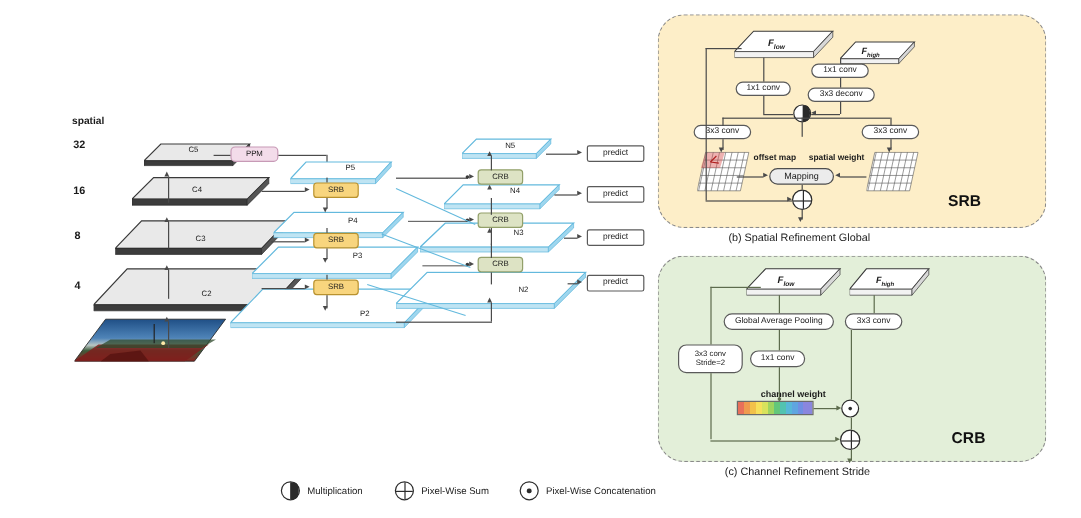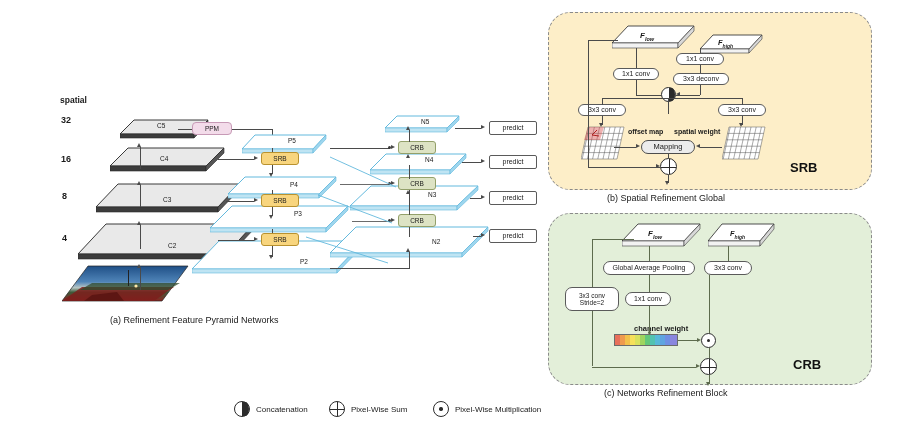--- a/index.html
+++ b/index.html
@@ -298,21 +298,20 @@
 
   <div class="h" style="left:455px; top:127.5px; width:26px;"></div>
   <div class="arrow-r" style="left:481px; top:125px;"></div>
   <div class="h" style="left:462px; top:161.5px; width:19px;"></div>
   <div class="arrow-r" style="left:481px; top:159px;"></div>
   <div class="h" style="left:470px; top:197.5px; width:11px;"></div>
   <div class="arrow-r" style="left:481px; top:195px;"></div>
   <div class="h" style="left:473px; top:235.5px; width:8px;"></div>
   <div class="arrow-r" style="left:481px; top:233px;"></div>
 
-  <div class="caption" style="position:absolute; left:110px; top:315px;">(a) Refinement Feature Pyramid Networks</div>
 
   <div class="panel srbp" style="left:548px; top:12px; width:324px; height:178px;"></div>
 
   <svg class="slab" style="left:612px; top:25px;" width="86" height="26">
     <polygon points="16,1 82,1 66,18 0,18" fill="#ffffff" stroke="#3a3a3a" stroke-width="0.9"></polygon>
     <polygon points="0,18 66,18 66,23 0,23" fill="#f2f2f2" stroke="#3a3a3a" stroke-width="0.6"></polygon>
     <polygon points="66,18 82,1 82,6 66,23" fill="#d8d8d8" stroke="#3a3a3a" stroke-width="0.6"></polygon>
   </svg>
   <div class="lbl" style="left:640px; top:32px; font-size:8px; font-style:italic; font-weight:bold;">
     <span>F</span><sub style="font-size:5.5px;">low</sub>
@@ -470,33 +469,33 @@
 
   <div class="h g" style="left:592px; top:238.5px; width:42px;"></div>
   <div class="v g" style="left:592px; top:238.5px; height:48px;"></div>
   <div class="v g" style="left:592px; top:311px; height:55px;"></div>
   <div class="h g" style="left:592px; top:366.5px; width:104px;"></div>
   <div class="arrow-r g" style="left:696px; top:364px;"></div>
   <div class="v g" style="left:708.5px; top:375px; height:9px;"></div>
   <div class="arrow-d g" style="left:706px; top:382px;"></div>
 
   <div class="blockname" style="position:absolute; left:793px; top:357px;">CRB</div>
-  <div class="caption" style="position:absolute; left:604px; top:388px;">(c) Networks Refinement Block</div>
+  <div class="caption" style="position:absolute; left:604px; top:388px;">(c) Channel Refinement Stride</div>
 
   <div class="op" style="left:234px; top:401px; width:16px; height:16px;">
     <div class="halffill"></div>
       <div class="bar"></div>
   </div>
-  <div class="lbl" style="left:256px; top:406px; font-size:8px;">Concatenation</div>
+  <div class="lbl" style="left:256px; top:406px; font-size:8px;">Multiplication</div>
 
   <div class="op" style="left:329px; top:401px; width:16px; height:16px;">
     <div class="plusv"></div>
       <div class="plush"></div>
   </div>
   <div class="lbl" style="left:351px; top:406px; font-size:8px;">Pixel-Wise Sum</div>
 
   <div class="op" style="left:433px; top:401px; width:16px; height:16px;">
     <div class="cdot"></div>
   </div>
-  <div class="lbl" style="left:455px; top:406px; font-size:8px;">Pixel-Wise Multiplication</div>
+  <div class="lbl" style="left:455px; top:406px; font-size:8px;">Pixel-Wise Concatenation</div>
 
 
 </div>
 
 </body></html>

